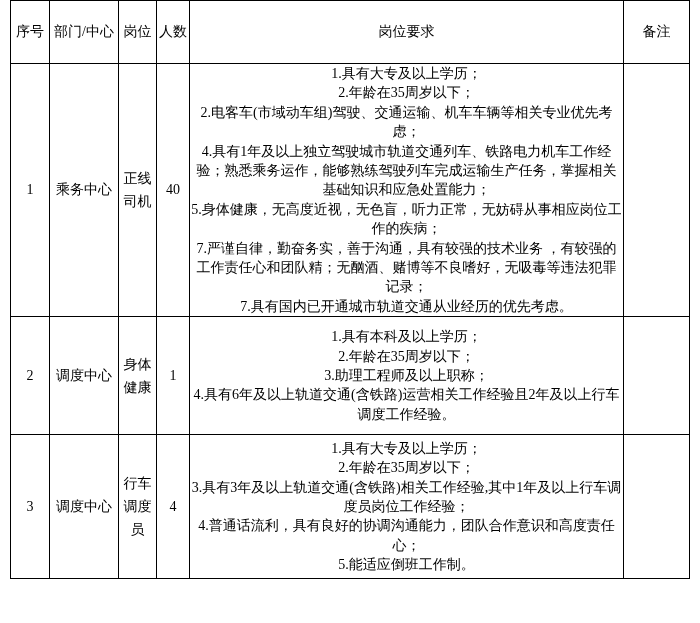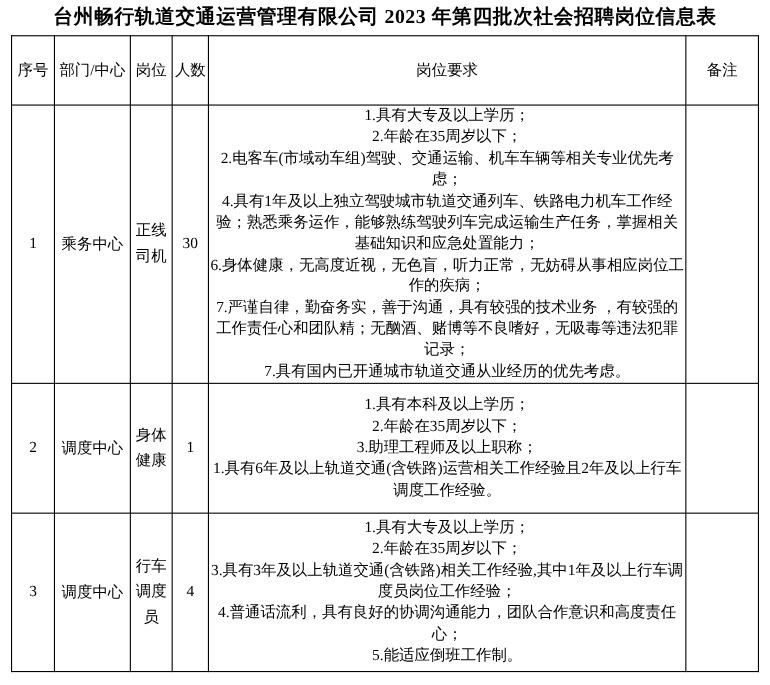--- a/index.html
+++ b/index.html
@@ -58,21 +58,20 @@
     text-align: center;
     padding: 1px 4px 1px 4px;
     line-height: 19.4px;
   }
   td.req div { margin: 0; }
 </style>
 </head>
 <body>
 
 <div class="page">
-  <div class="title">台州畅行轨道交通运营管理有限公司 2023 年第四批次社会招聘岗位信息表</div>
 
   <table class="recruit">
     <colgroup>
       <col style="width:39px">
       <col style="width:69px">
       <col style="width:38px">
       <col style="width:33px">
       <col style="width:434px">
       <col style="width:66px">
     </colgroup>
@@ -84,42 +83,42 @@
         <th>人数</th>
         <th>岗位要求</th>
         <th>备注</th>
       </tr>
     </thead>
     <tbody>
         <tr>
           <td class="center">1</td>
           <td class="center">乘务中心</td>
           <td class="center pos">正线司机</td>
-          <td class="center">30</td>
+          <td class="center">40</td>
           <td class="req">
             <div>1.具有大专及以上学历；</div>
             <div>2.年龄在35周岁以下；</div>
             <div>2.电客车(市域动车组)驾驶、交通运输、机车车辆等相关专业优先考虑；</div>
             <div>4.具有1年及以上独立驾驶城市轨道交通列车、铁路电力机车工作经验；熟悉乘务运作，能够熟练驾驶列车完成运输生产任务，掌握相关基础知识和应急处置能力；</div>
-            <div>6.身体健康，无高度近视，无色盲，听力正常，无妨碍从事相应岗位工作的疾病；</div>
+            <div>5.身体健康，无高度近视，无色盲，听力正常，无妨碍从事相应岗位工作的疾病；</div>
             <div>7.严谨自律，勤奋务实，善于沟通，具有较强的技术业务 ，有较强的工作责任心和团队精；无酗酒、赌博等不良嗜好，无吸毒等违法犯罪记录；</div>
             <div>7.具有国内已开通城市轨道交通从业经历的优先考虑。</div>
           </td>
           <td class="center"></td>
         </tr>
         <tr>
           <td class="center">2</td>
           <td class="center">调度中心</td>
           <td class="center pos">身体健康</td>
           <td class="center">1</td>
           <td class="req">
             <div>1.具有本科及以上学历；</div>
             <div>2.年龄在35周岁以下；</div>
             <div>3.助理工程师及以上职称；</div>
-            <div>1.具有6年及以上轨道交通(含铁路)运营相关工作经验且2年及以上行车调度工作经验。</div>
+            <div>4.具有6年及以上轨道交通(含铁路)运营相关工作经验且2年及以上行车调度工作经验。</div>
           </td>
           <td class="center"></td>
         </tr>
         <tr>
           <td class="center">3</td>
           <td class="center">调度中心</td>
           <td class="center pos">行车调度员</td>
           <td class="center">4</td>
           <td class="req">
             <div>1.具有大专及以上学历；</div>

